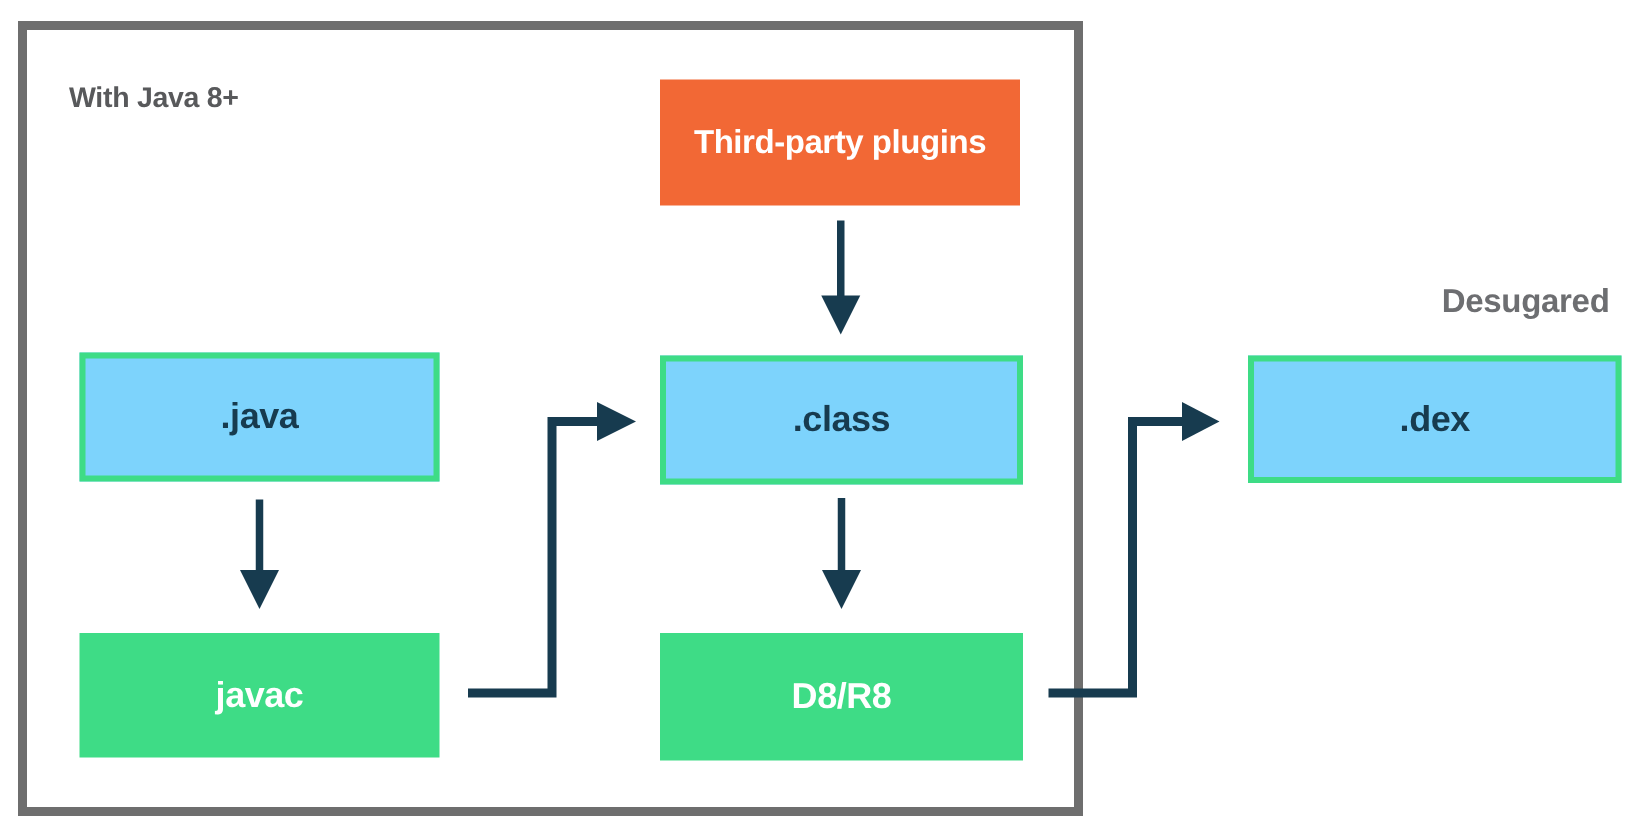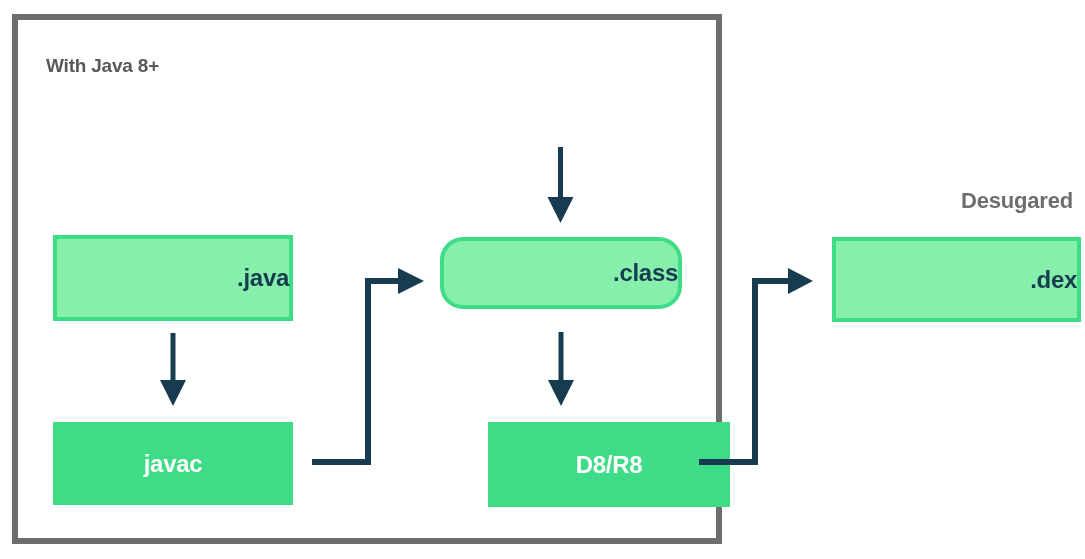--- a/index.html
+++ b/index.html
@@ -17,29 +17,29 @@
     border:6px solid var(--border_gray);
     box-sizing:border-box;
   }
   
   .node{
     position:absolute;
     display:flex;align-items:center;justify-content:center;
     box-sizing:border-box;
     font-size:24px;letter-spacing:-0.3px;
   }
-  .node.outline{background:#86efac;border:4px solid var(--green);color:var(--navy);justify-content:flex-end;}
+  .node.outline{background:#7dd3fc;border:4px solid var(--green);color:var(--navy);}
   .node.solid{background:var(--green);color:#fff;}
   .node.plugin{background:var(--orange);color:#fff;font-size:22px;}
 
   #node-java   {left:53px; top:235px;width:240px;height:86px;}
-  #node-class  {left:440px;top:237px;width:242px;height:72px;border-radius:23px;}
+  #node-class  {left:440px;top:237px;width:242px;height:86px;}
   #node-dex    {left:832px;top:237px;width:249px;height:85px;}
   #node-javac  {left:53px; top:422px;width:240px;height:83px;}
-  #node-d8r8   {left:440px;top:422px;width:242px;height:85px;margin-left:48px;}
+  #node-d8r8   {left:440px;top:422px;width:242px;height:85px;}
   #node-plugins{left:440px;top:53px; width:240px;height:84px;}
 
   .note-java8{
     position:absolute;left:46px;top:50px;
     color:var(--note_gray);
     font-size:19px;line-height:31px;letter-spacing:-0.2px;
   }
   .note-desugared{
     position:absolute;right:12px;top:188px;
     color:var(--desugared_gray);
@@ -57,20 +57,23 @@
 <div class="stage">
 
   <div class="frame"></div>
 
   <div class="note-java8">
     <div>With Java 8+</div>
   </div>
 
   <div class="note-desugared">Desugared</div>
 
+  <div class="node plugin" id="node-plugins">
+    <span>Third-party plugins</span>
+  </div>
 
   <div class="node outline" id="node-java">
     <span>.java</span>
   </div>
 
   <div class="node outline" id="node-class">
     <span>.class</span>
   </div>
 
   <div class="node solid" id="node-javac">

